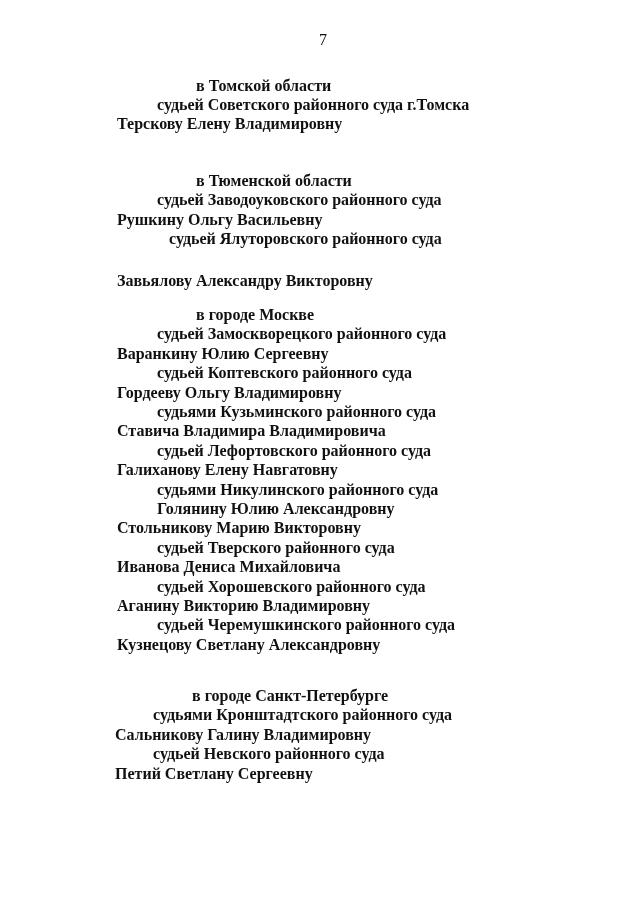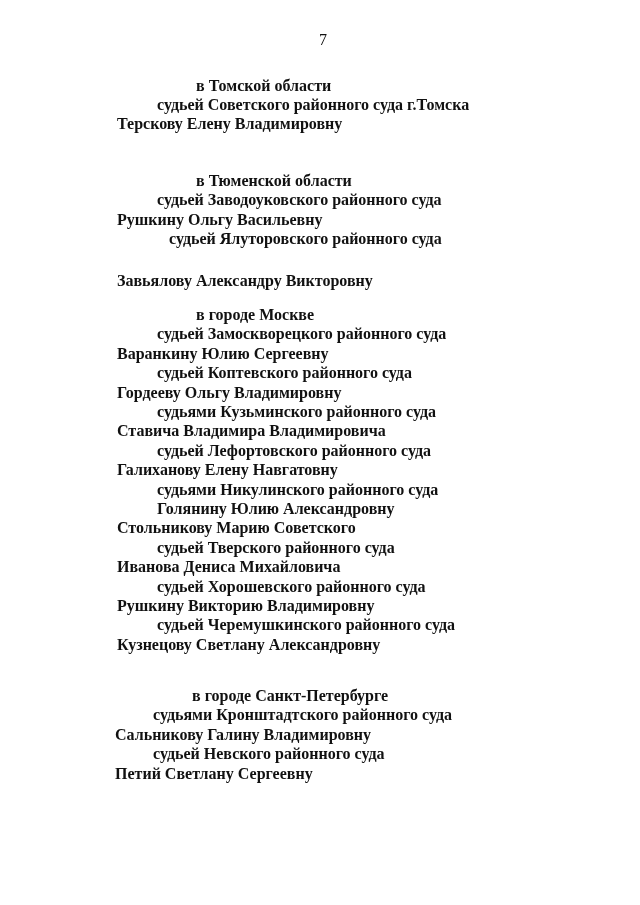--- a/index.html
+++ b/index.html
@@ -66,25 +66,25 @@
   <div class="line court" style="top:19.4px;">судьей Замоскворецкого районного суда</div>
   <div class="line name" style="top:38.8px;">Варанкину Юлию Сергеевну</div>
   <div class="line court" style="top:58.2px;">судьей Коптевского районного суда</div>
   <div class="line name" style="top:77.6px;">Гордееву Ольгу Владимировну</div>
   <div class="line court" style="top:97px;">судьями Кузьминского районного суда</div>
   <div class="line name" style="top:116.4px;">Ставича Владимира Владимировича</div>
   <div class="line court" style="top:135.8px;">судьей Лефортовского районного суда</div>
   <div class="line name" style="top:155.2px;">Галиханову Елену Навгатовну</div>
   <div class="line court" style="top:174.6px;">судьями Никулинского районного суда</div>
   <div class="line name" style="top:194px;margin-left:40px;">Голянину Юлию Александровну</div>
-  <div class="line name" style="top:213.4px;">Стольникову Марию Советского</div>
+  <div class="line name" style="top:213.4px;">Стольникову Марию Викторовну</div>
   <div class="line court" style="top:232.8px;text-align:right;">судьей Тверского районного суда</div>
   <div class="line name" style="top:252.2px;">Иванова Дениса Михайловича</div>
   <div class="line court" style="top:271.6px;">судьей Хорошевского районного суда</div>
-  <div class="line name" style="top:291px;">Рушкину Викторию Владимировну</div>
+  <div class="line name" style="top:291px;">Аганину Викторию Владимировну</div>
   <div class="line court" style="top:310.4px;">судьей Черемушкинского районного суда</div>
   <div class="line name" style="top:329.8px;">Кузнецову Светлану Александровну</div>
 </div>
 
 <div class="section" style="top:686px;">
   <div class="line region" style="top:0px; left:192px;">в городе Санкт-Петербурге</div>
   <div class="line court" style="top:19.4px; left:153px;">судьями Кронштадтского районного суда</div>
   <div class="line name" style="top:38.8px; left:115px;">Сальникову Галину Владимировну</div>
   <div class="line court" style="top:58.2px; left:153px;">судьей Невского районного суда</div>
   <div class="line name" style="top:77.6px; left:115px;">Петий Светлану Сергеевну</div>

